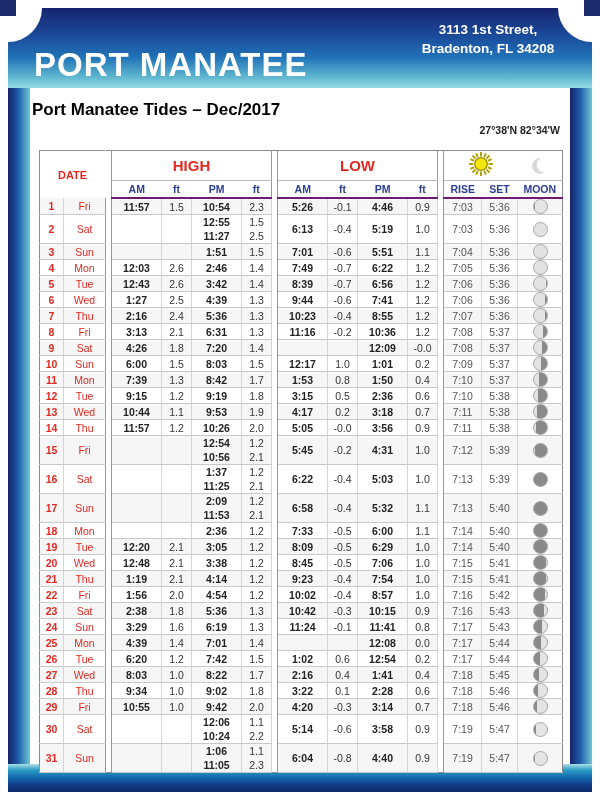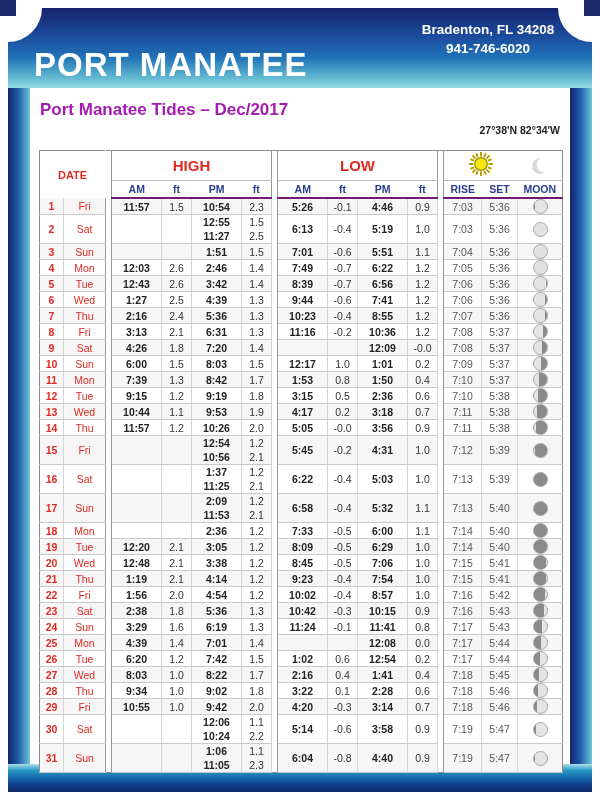--- a/index.html
+++ b/index.html
@@ -30,21 +30,21 @@
     letter-spacing:3px;padding:1px 8px;border-radius:2px;font-weight:bold;}
 
   
   .sidebar{position:absolute;top:88px;width:22px;height:676px;}
   .sidebar.l{left:8px;background:linear-gradient(90deg,#15236a 0%,#1d5aa6 45%,#6ec6d8 100%);}
   .sidebar.r{right:8px;background:linear-gradient(90deg,#15236a 0%,#1d5aa6 45%,#6ec6d8 100%);}
   .bottomband{position:absolute;left:8px;top:764px;width:584px;height:28px;
     background:linear-gradient(180deg,#aadfe8 0%,#2a9cc4 22%,#1566ad 50%,#123a85 78%,#0d2a66 100%);}
 
   
-  .doc-title{position:absolute;left:40px;top:100px;font-size:17px;font-weight:bold;color:#a21caf;}
+  .doc-title{position:absolute;left:32px;top:100px;font-size:17px;font-weight:bold;color:#000000;}
   .coords{position:absolute;right:40px;top:124px;font-size:10.5px;font-weight:bold;color:#222;}
 
   table.tides{position:absolute;left:39px;top:150px;width:523px;border-collapse:collapse;
     table-layout:fixed;font-size:10.5px;color:#222;border:1px solid #8a8a8a;background:#fff;}
   .tides th,.tides td{padding:0;text-align:center;vertical-align:middle;}
   .tides thead th{background:#fff;}
   .hdr-a th{height:26px;}
   .hdr-b th{height:16px;border-bottom:2px solid #701a75;}
   .red{color:#e02a22;} .navy{color:#2b3d91;}
   th.grp{font-size:15px;border-bottom:1px solid #bbb;}
@@ -68,22 +68,22 @@
 </head>
 <body>
 
 <div class="page">
 
   <div class="banner">
     <div class="scoop l"></div>
     <div class="scoop r"></div>
     <div class="port-name">PORT MANATEE</div>
     <div class="addr">
+      <div>3113 1st Street,</div>
       <div>Bradenton, FL  34208</div>
-      <div>941-746-6020</div>
     </div>
   </div>
   <div class="cornersq l"></div>
   <div class="cornersq r"></div>
 
   <div class="sidebar l"></div>
   <div class="sidebar r"></div>
   <div class="bottomband"></div>
 
   <div class="doc-title">Port Manatee Tides – Dec/2017</div>

